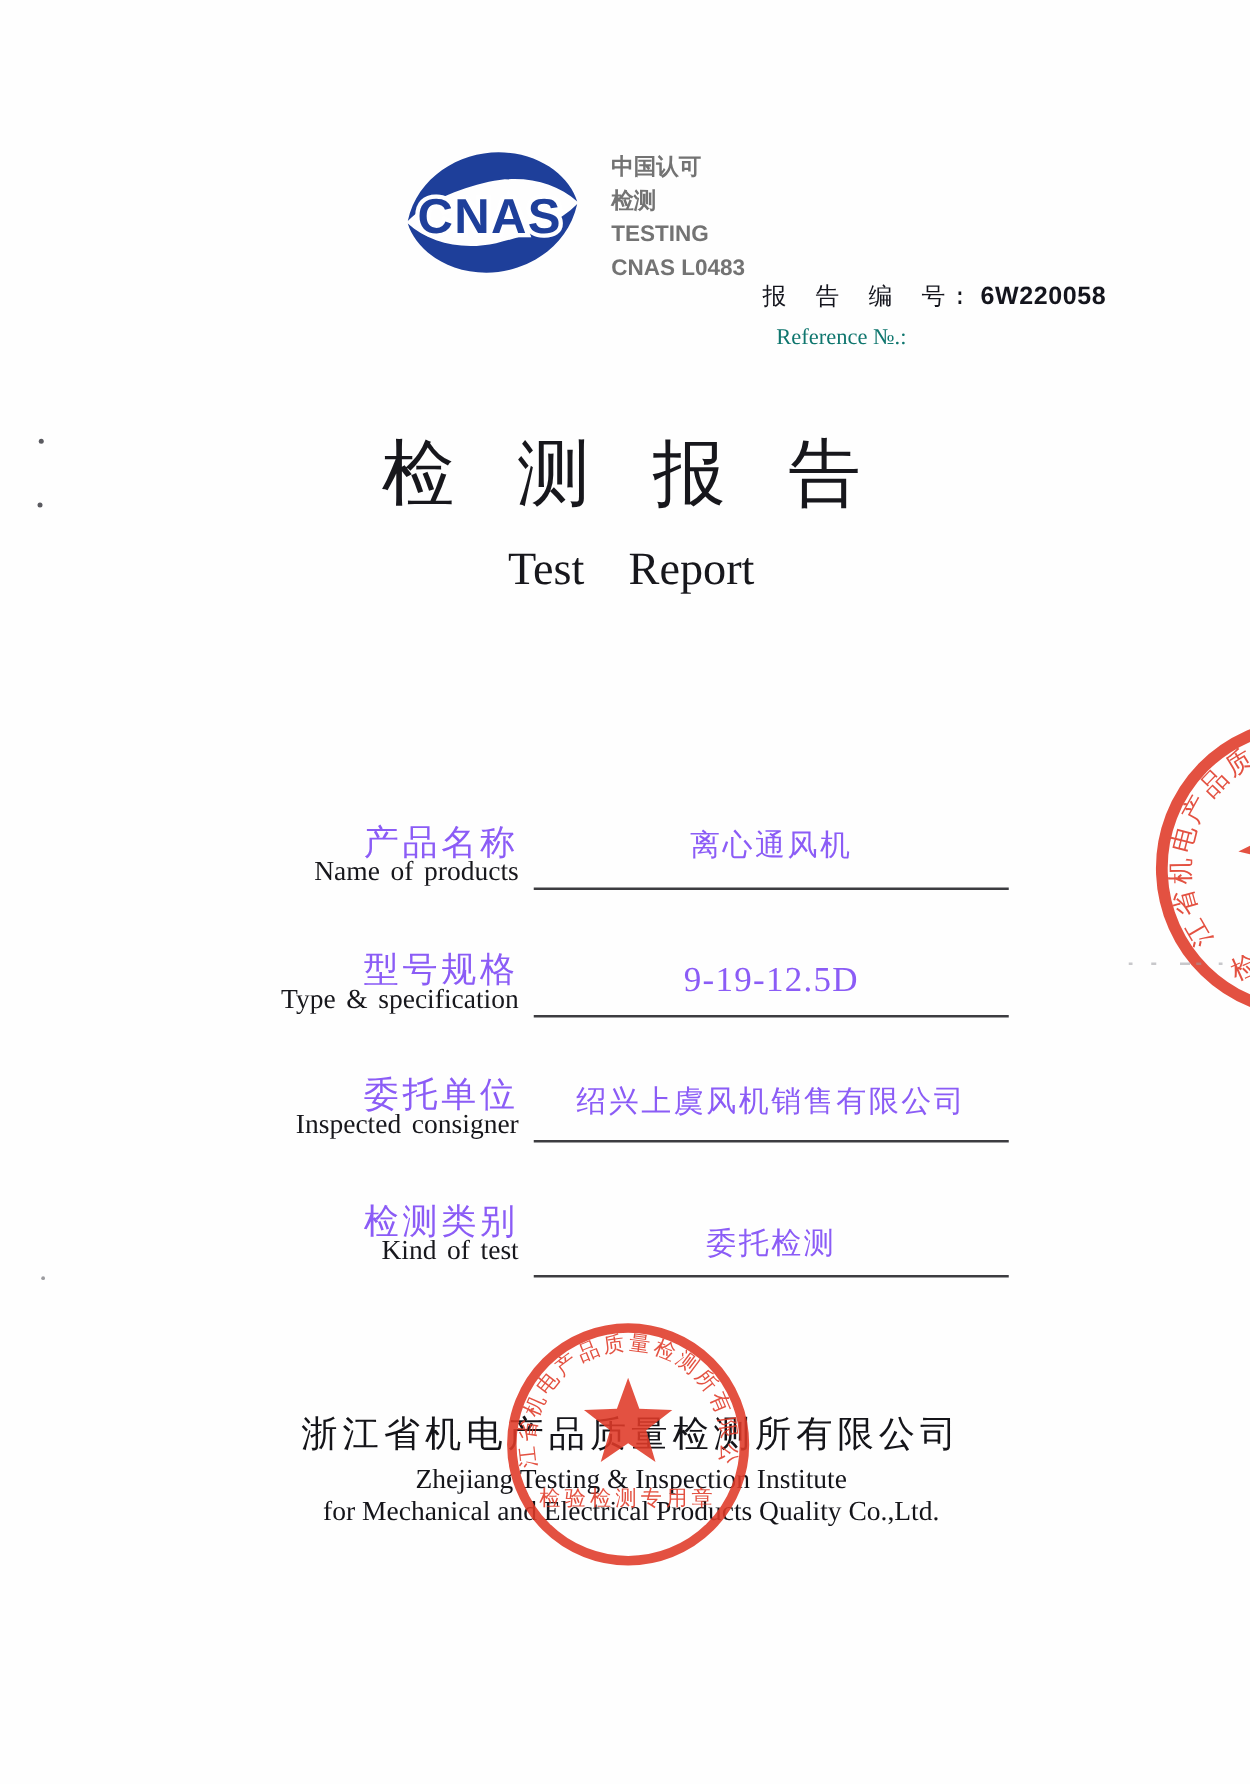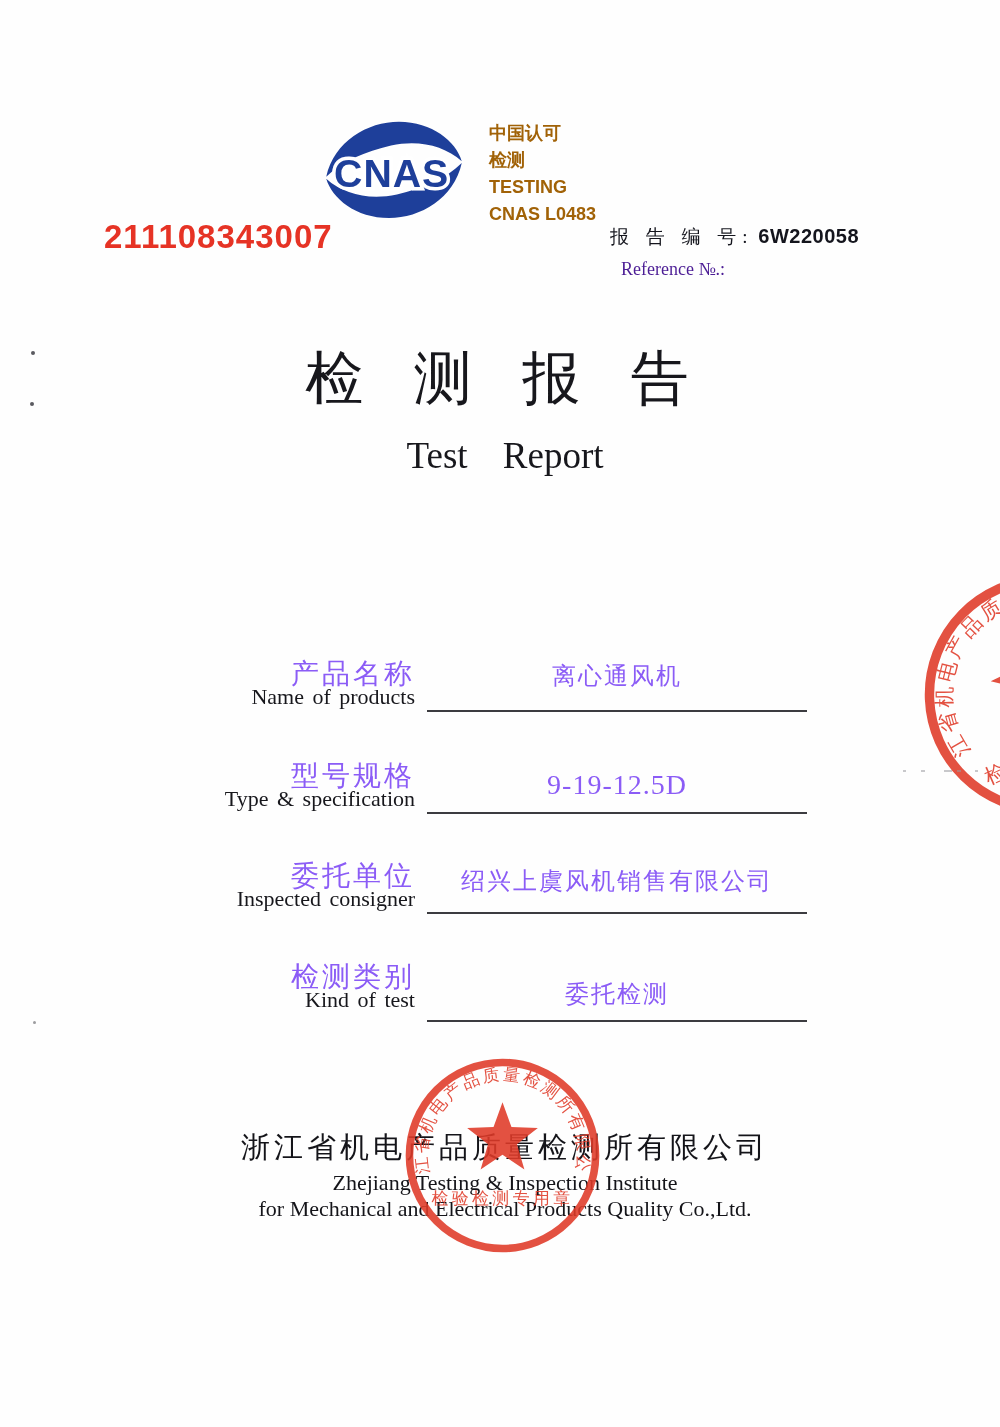--- a/index.html
+++ b/index.html
@@ -18,34 +18,34 @@
   .cma-number {
     position: absolute; left: 104px; top: 218px;
     font-family: "Liberation Sans", sans-serif;
     font-weight: bold; font-size: 33px; color: #e63325;
     letter-spacing: 1px;
   }
   .cnas-block { position: absolute; left: 320px; top: 114px; }
   .accred-text {
     position: absolute; left: 489px; top: 120px;
     font-family: "Liberation Sans", sans-serif;
-    font-weight: bold; font-size: 18px; line-height: 27px; color: #a16207;
+    font-weight: bold; font-size: 18px; line-height: 27px; color: #737373;
   }
   .report-no {
     position: absolute; left: 610px; top: 224px;
     font-size: 19px; color: #14151d; white-space: nowrap;
   }
-  .report-no .cn { letter-spacing: 6px; font-family: Liberation Serif, serif; }
+  .report-no .cn { letter-spacing: 6px; font-family: Liberation Mono, monospace; }
   .report-no .num {
     font-family: "Liberation Sans", sans-serif; font-weight: bold;
     font-size: 20px; letter-spacing: 0.5px;
   }
   .reference {
     position: absolute; left: 621px; top: 259px;
-    font-size: 18px; color: #4c1d95;
+    font-size: 18px; color: #0f766e;
   }
 
   
   .title-cn {
     position: absolute; left: 0; top: 340px; width: 1010px;
     text-align: center; font-family: "DejaVu Serif", serif;
     font-size: 58px; color: #17171c;
     letter-spacing: 16px; font-weight: 500;
   }
   .title-en {
@@ -111,21 +111,20 @@
   .d2 { left: 921px; width: 4px; }
   .d3 { left: 944px; width: 8px; }
   .d4 { left: 957px; width: 4px; }
   .d5 { left: 975px; width: 3px; }
 </style>
 </head>
 <body>
 
 <div class="page">
 
-  <div class="cma-number">211108343007</div>
 
   <div class="cnas-block">
     <svg viewBox="0 0 150 112" width="148" height="110">
       <path d="M 6 64 C 14 28 48 8 80 8 C 114 8 138 28 144 48 C 126 32 100 26 72 32 C 46 38 22 48 6 64 Z" fill="#1e3f9a"></path>
       <path d="M 144 50 C 136 86 102 106 70 106 C 36 106 12 86 6 66 C 24 82 50 88 78 82 C 104 76 128 66 144 50 Z" fill="#1e3f9a"></path>
       <text x="14" y="74" font-family="Liberation Sans, sans-serif" font-weight="bold" font-size="40" fill="#1e3f9a" stroke="#ffffff" stroke-width="7" paint-order="stroke" letter-spacing="1">CNAS</text>
     </svg>
   </div>
 
   <div class="accred-text">

